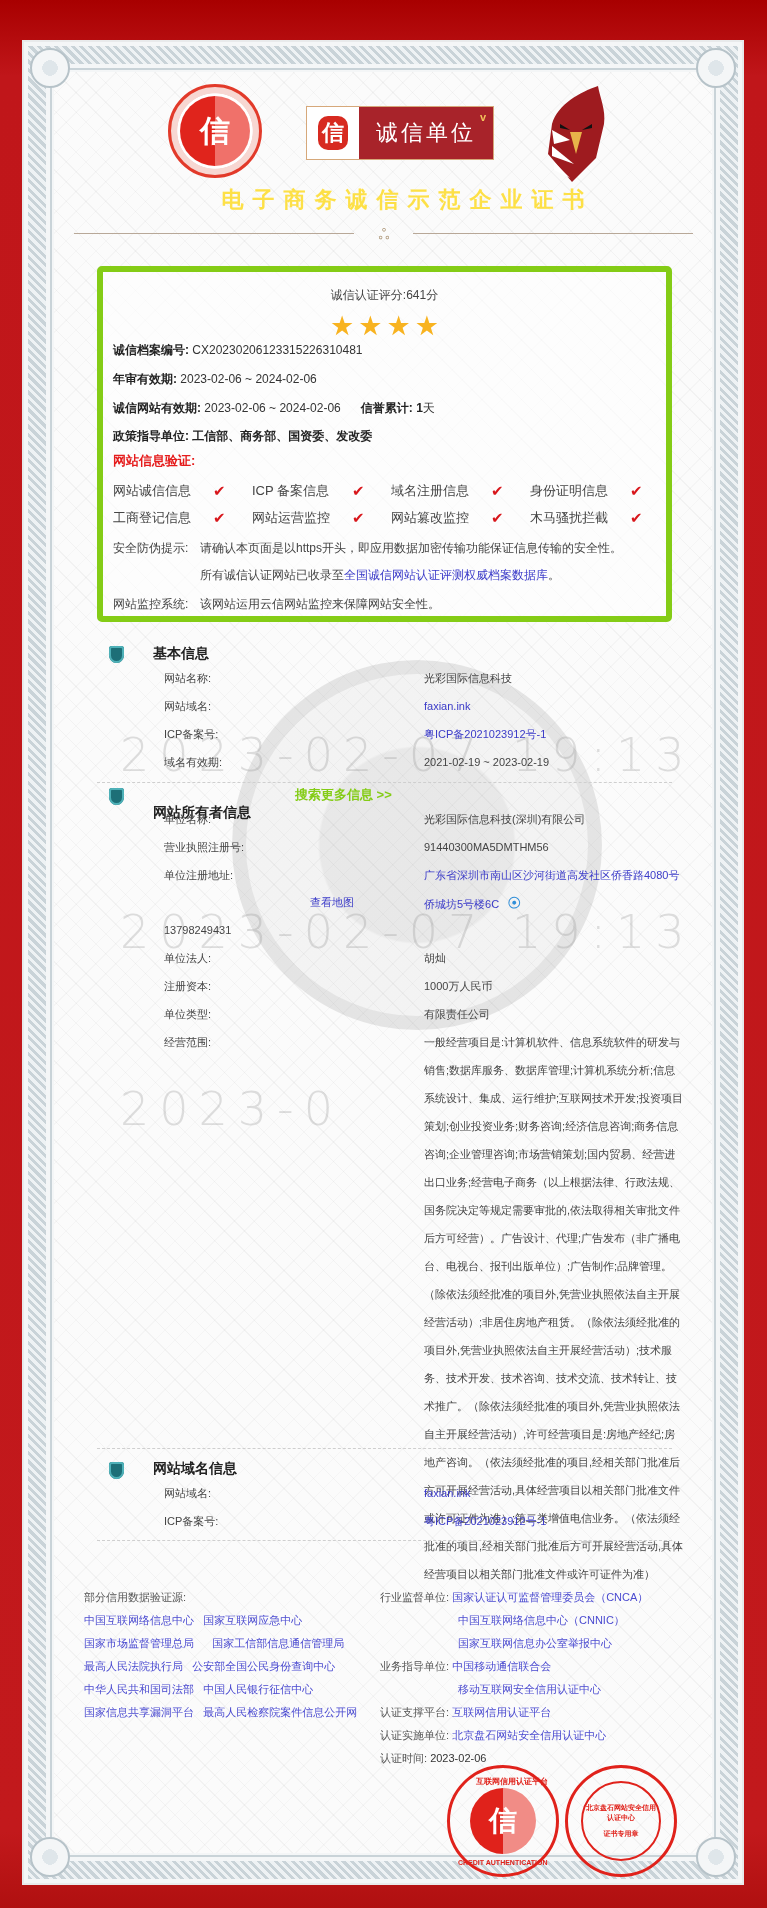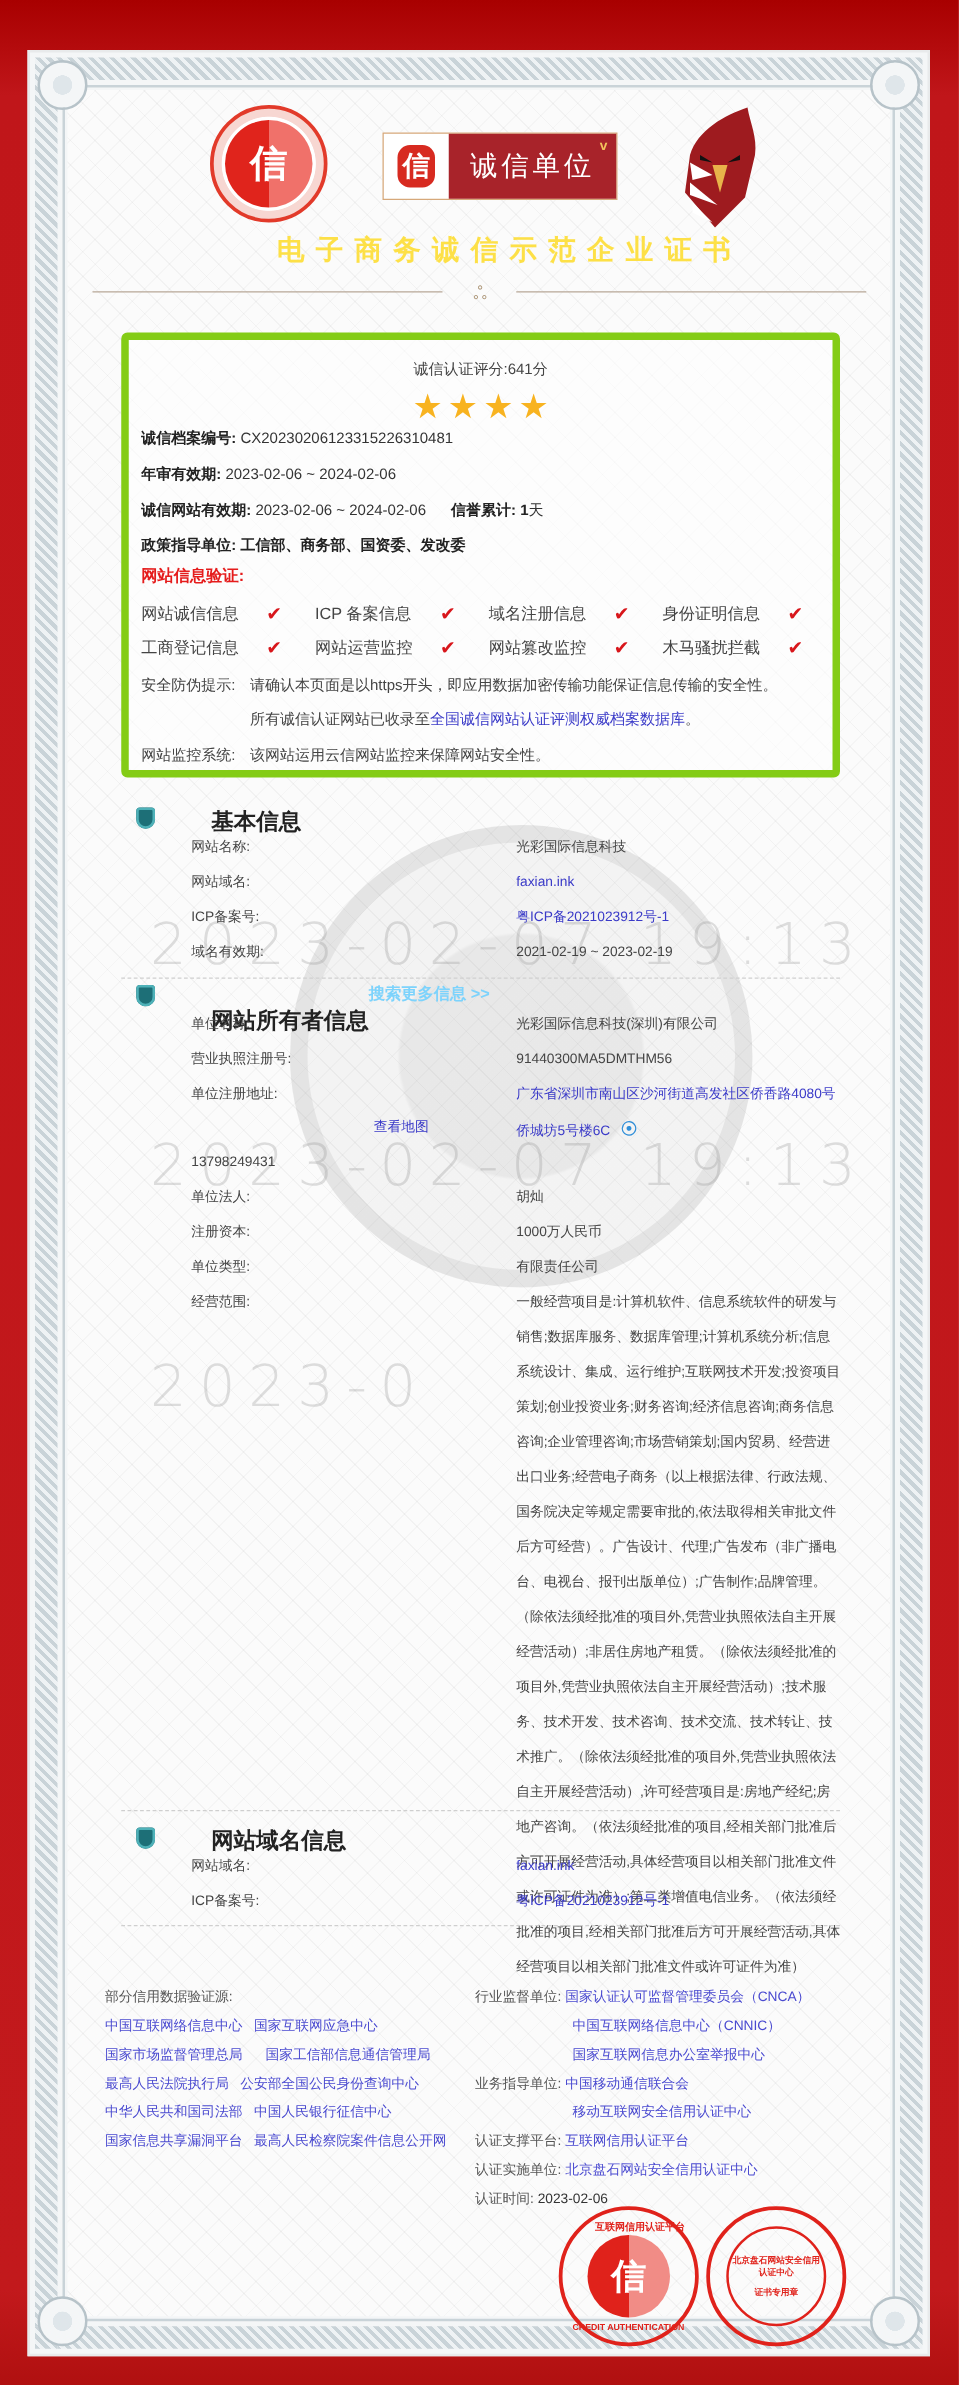--- a/index.html
+++ b/index.html
@@ -117,23 +117,23 @@
     position: absolute; font-size: 46px; color: rgba(150,150,150,0.3); letter-spacing: 10px;
     font-family: "DejaVu Sans", sans-serif; font-weight: 200; pointer-events: none; white-space: nowrap;
   }
 
   
   .sec-icon {
     position: absolute; left: 109px; width: 15px; height: 17px;
     background: #1d6f77; border-radius: 3px 3px 8px 8px;
     box-shadow: inset 0 0 0 2px #4eb1b8;
   }
-  .sec-title { position: absolute; left: 153px; font-size: 18px; font-weight: bold; color: #222; margin-left: 16px; }
-  .sec-link { position: absolute; left: 295px; font-size: 13px; font-weight: bold; color: #7dd3fc; }
-  .row { position: absolute; left: 153px; width: 520px; font-size: 11px; color: #444; display: flex; }
+  .sec-title { position: absolute; left: 153px; font-size: 14px; font-weight: bold; color: #222; }
+  .sec-link { position: absolute; left: 295px; font-size: 13px; font-weight: bold; color: #84cc16; }
+  .row { position: absolute; left: 164px; width: 520px; font-size: 11px; color: #444; display: flex; }
   .row .k { width: 142px; flex: none; }
   .row .v { flex: 1; line-height: 28px; }
   .row .v.multi { line-height: 28px; width: 370px; }
   .dash { position: absolute; left: 97px; width: 575px; border-top: 1px dashed #cfcfcf; }
   .pin { color: #2f8ed8; font-size: 14px; margin-left: 8px; }
 
   
   .foot { position: absolute; font-size: 11px; color: #555; }
   .foot .link { color: #4a4ad0; }
   .foot-line { height: 23px; white-space: nowrap; }

